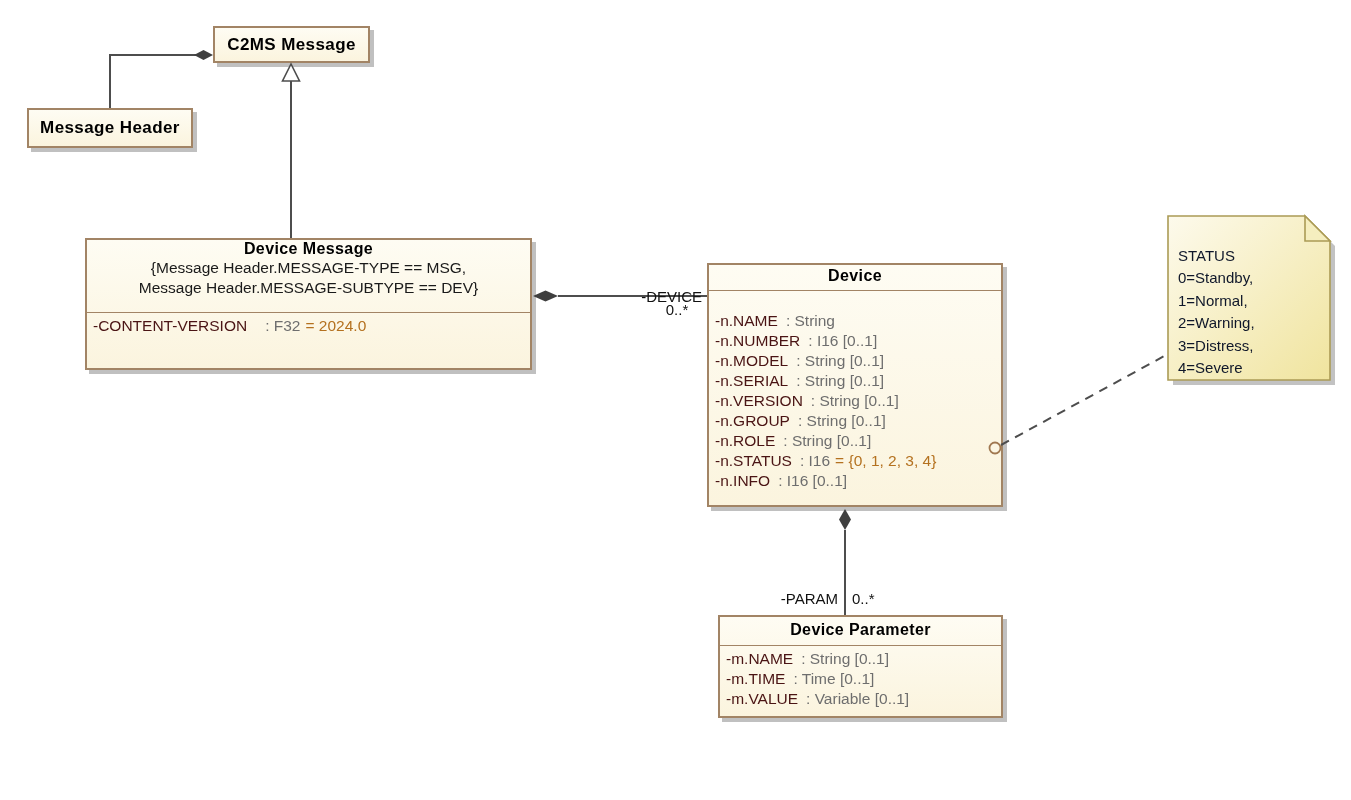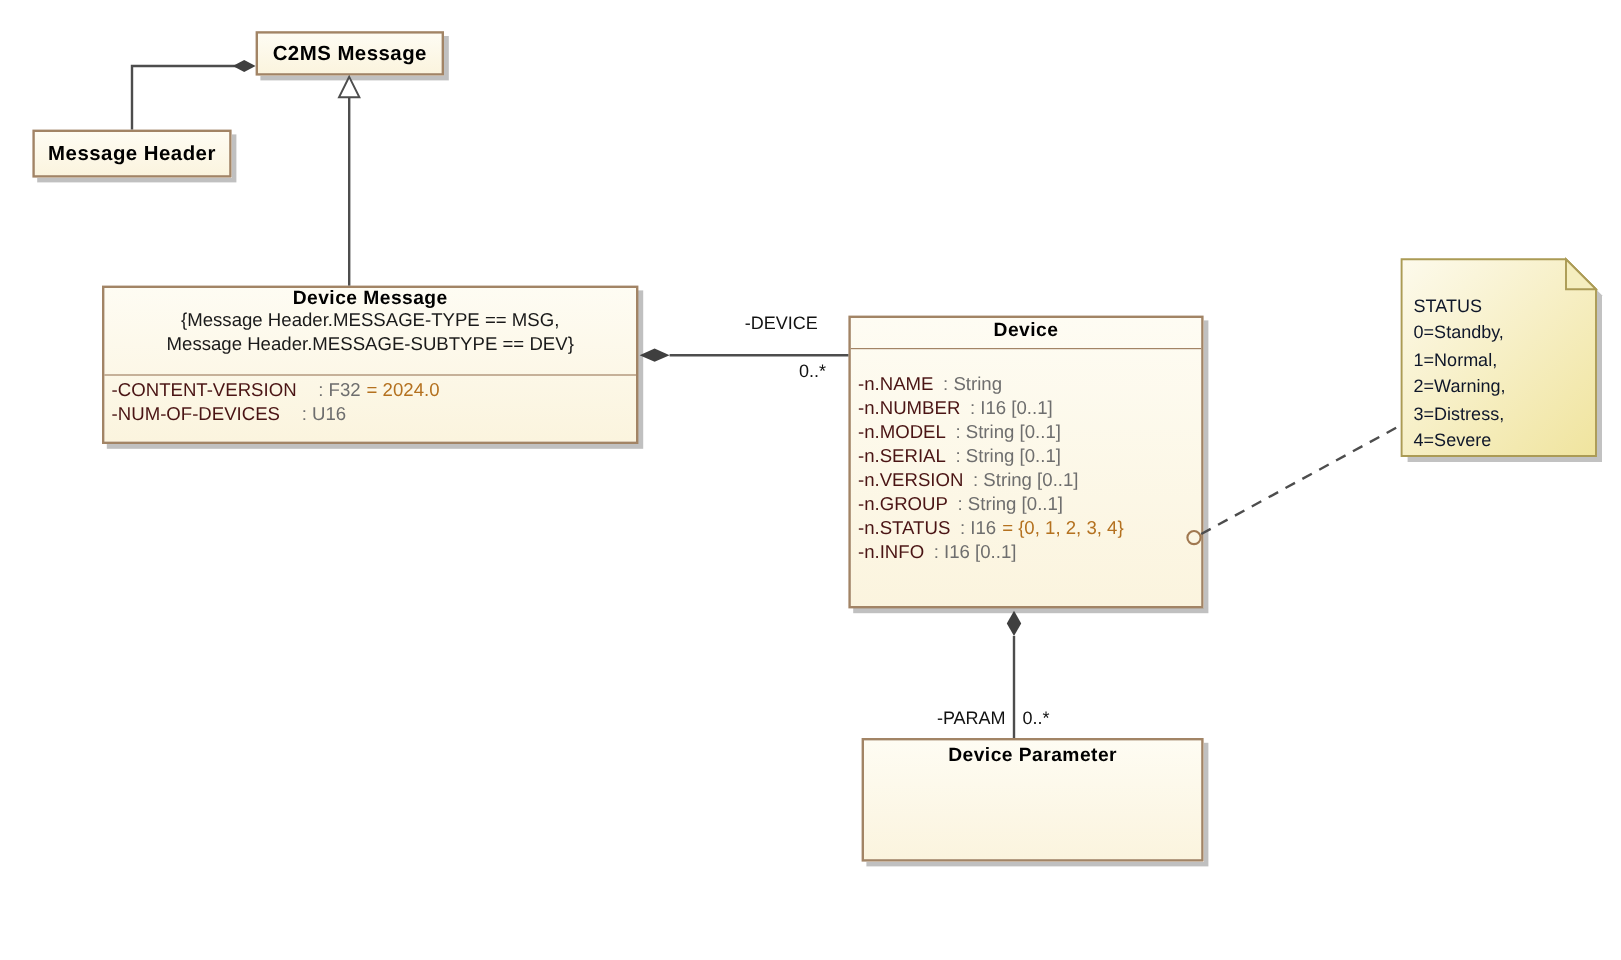--- a/index.html
+++ b/index.html
@@ -34,21 +34,21 @@
   #box-dev .title{font-size:16px;padding-top:2px;}
   #box-dev .attrs{padding-top:20px;}
 
   #box-dp{left:718px;top:615px;width:285px;height:103px;}
   #box-dp .head{height:28px;}
   #box-dp .title{font-size:16px;padding-top:4px;}
   #box-dp .attrs{padding-top:3px;}
 
   
   .edge-label{position:absolute;font-size:15px;color:#111;white-space:nowrap;z-index:6;}
-  #lbl-device{left:600px;top:261px;width:102px;text-align:center;}
+  #lbl-device{left:600px;top:288px;width:102px;text-align:right;}
   #lbl-device-mult{left:652px;top:301px;width:50px;text-align:center;}
   #lbl-param{left:748px;top:590px;width:90px;text-align:right;}
   #lbl-param-mult{left:852px;top:590px;}
 
   
   #note-text{position:absolute;left:1178px;top:245px;font-size:15px;line-height:22.4px;
              color:#0f172a;z-index:6;white-space:nowrap;}
 
   
   #caption{position:absolute;left:3px;top:769px;font-size:20px;font-weight:bold;color:#000;
@@ -101,45 +101,48 @@
   <div class="uml gap-wide" id="box-dm">
     <div class="head">
       <div class="title">Device Message</div>
       <div class="constraint">{Message Header.MESSAGE-TYPE == MSG,</div>
       <div class="constraint">Message Header.MESSAGE-SUBTYPE == DEV}</div>
     </div>
     <div class="attrs">
       <div class="attr-row">
         <span class="an">-CONTENT-VERSION</span><span class="at">: F32</span><span class="av">= 2024.0</span>
       </div>
-      <div class="attr-row">
-        <span class="an">-NUM-OF-DEVICES</span><span class="at">: U16</span>
-      </div>
     </div>
   </div>
 
   <div class="uml" id="box-dev">
     <div class="head">
       <div class="title">Device</div>
     </div>
     <div class="attrs">
       <div class="attr-row"><span class="an">-n.NAME</span><span class="at">: String</span></div>
       <div class="attr-row"><span class="an">-n.NUMBER</span><span class="at">: I16 [0..1]</span></div>
       <div class="attr-row"><span class="an">-n.MODEL</span><span class="at">: String [0..1]</span></div>
       <div class="attr-row"><span class="an">-n.SERIAL</span><span class="at">: String [0..1]</span></div>
       <div class="attr-row"><span class="an">-n.VERSION</span><span class="at">: String [0..1]</span></div>
       <div class="attr-row"><span class="an">-n.GROUP</span><span class="at">: String [0..1]</span></div>
+      <div class="attr-row"><span class="an">-n.ROLE</span><span class="at">: String [0..1]</span></div>
       <div class="attr-row"><span class="an">-n.STATUS</span><span class="at">: I16</span><span class="av">= {0, 1, 2, 3, 4}</span></div>
       <div class="attr-row"><span class="an">-n.INFO</span><span class="at">: I16 [0..1]</span></div>
     </div>
   </div>
 
   <div class="uml" id="box-dp">
     <div class="head">
       <div class="title">Device Parameter</div>
+    </div>
+    <div class="attrs">
+      <div class="attr-row"><span class="an">-m.NAME</span><span class="at">: String [0..1]</span></div>
+      <div class="attr-row"><span class="an">-m.TIME</span><span class="at">: Time [0..1]</span></div>
+      <div class="attr-row"><span class="an">-m.VALUE</span><span class="at">: Variable [0..1]</span></div>
     </div>
   </div>
 
   <div class="edge-label" id="lbl-device">-DEVICE</div>
   <div class="edge-label" id="lbl-device-mult">0..*</div>
   <div class="edge-label" id="lbl-param">-PARAM</div>
   <div class="edge-label" id="lbl-param-mult">0..*</div>
 
   <div id="note-text">
     <div>STATUS</div>

